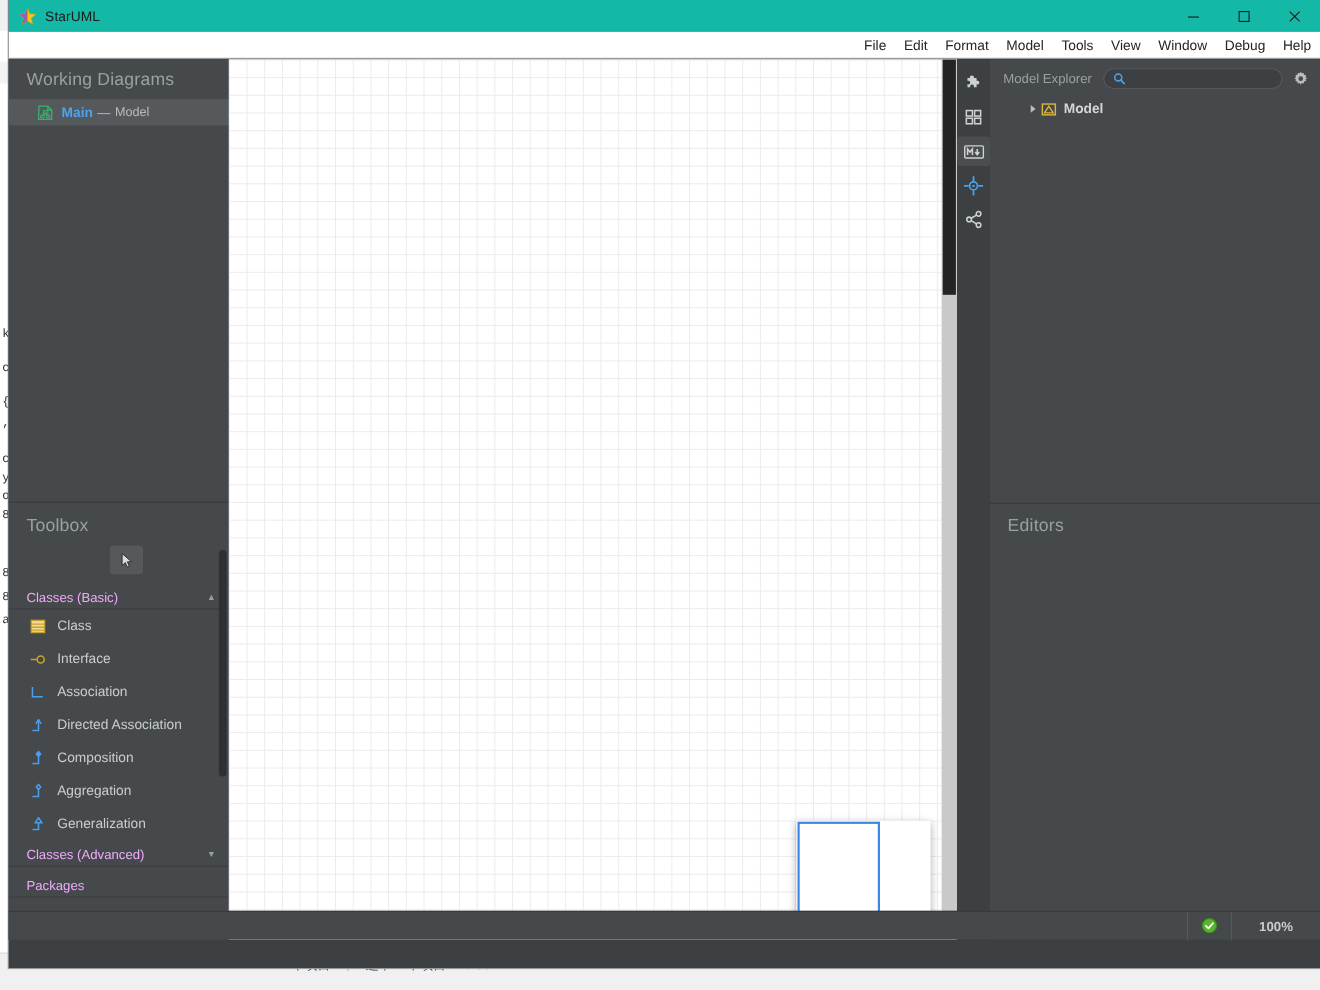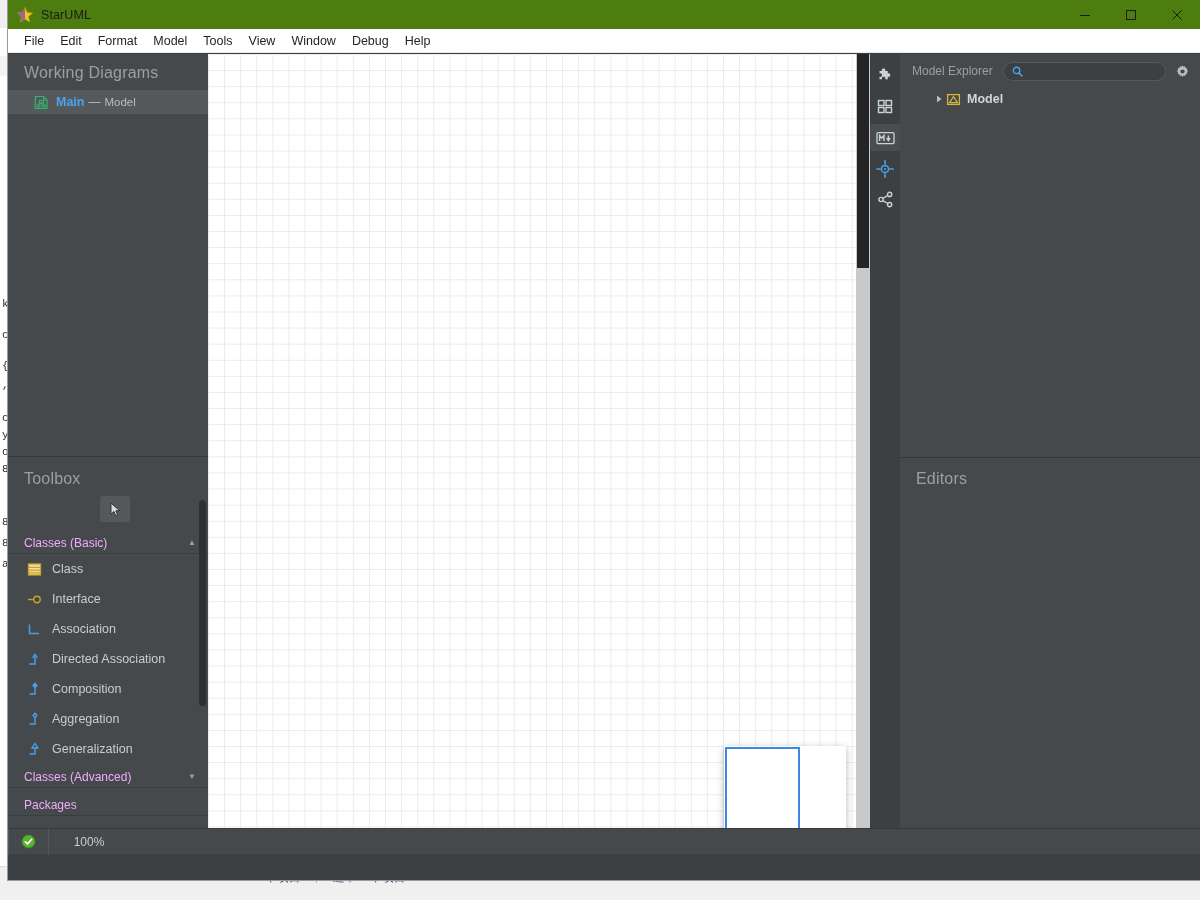--- a/index.html
+++ b/index.html
@@ -45,39 +45,39 @@
 
   
   .app {
     position: absolute; left: 8px; top: 0; width: 1192px; height: 880px;
     background: #3c4042;
     box-shadow: 0 0 0 1px #9a9a9a;
   }
 
   
   .titlebar {
-    position: relative; height: 30px; background: #4d7c0f;
+    position: relative; height: 30px; background: #14b8a6;
     display: flex; align-items: center;
     border-bottom: 1px solid #ffffff;
   }
   .title-logo { margin-left: 8px; width: 18px; height: 18px; display: block; }
   .title-text {
     margin-left: 7px; font-size: 12.5px; color: #1b1b1b;
     letter-spacing: .1px;
   }
   .win-controls { position: absolute; right: 0; top: 0; display: flex; height: 30px; }
   .win-btn {
     width: 46px; height: 30px; display: flex; align-items: center; justify-content: center;
   }
   .win-btn svg { display: block; }
 
   
   .menubar {
     height: 23px; background: #ffffff; display: flex; align-items: center;
-    padding-left: 8px; border-bottom: 1px solid #e9e9e9;
+    padding-left: 8px; border-bottom: 1px solid #e9e9e9; justify-content: flex-end;
   }
   .menu-item {
     font-size: 12.5px; color: #252525; padding: 2px 8px; white-space: nowrap;
   }
 
   
   .workarea {
     position: absolute; left: 0; top: 54px; width: 1192px; height: 800px;
     background: #3c4042;
   }
@@ -213,21 +213,21 @@
   .tree-label { font-size: 12.5px; color: #d2d6d8; font-weight: bold; }
   .editors-panel {
     position: absolute; left: 0; top: 403px; width: 300px; height: 397px;
     border-top: 1px solid #37393b;
   }
 
   
   .app-status {
     position: absolute; left: 0; bottom: 0; width: 1192px; height: 26px;
     background: #46494b; display: flex; align-items: center;
-    border-top: 1px solid #37393b;
+    justify-content: flex-end; border-top: 1px solid #37393b; font-weight: bold;
   }
   .status-cell {
     height: 26px; display: flex; align-items: center; justify-content: center;
     border-left: 1px solid #55595c; padding: 0 12px;
   }
   .status-zoom { font-size: 12px; color: #c9cdcf; min-width: 56px; text-align: center; }
 </style>
 </head>
 <body>
 

